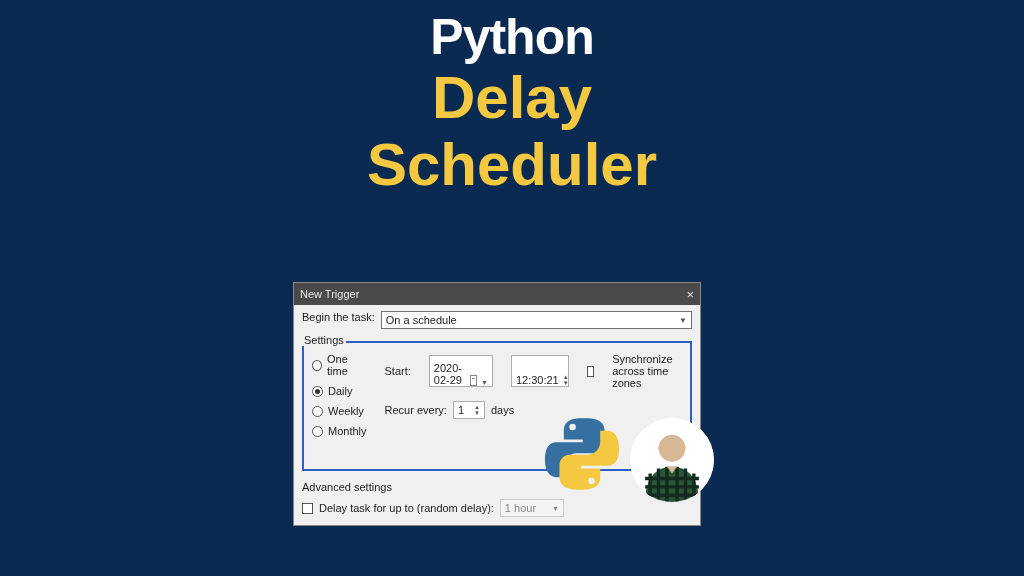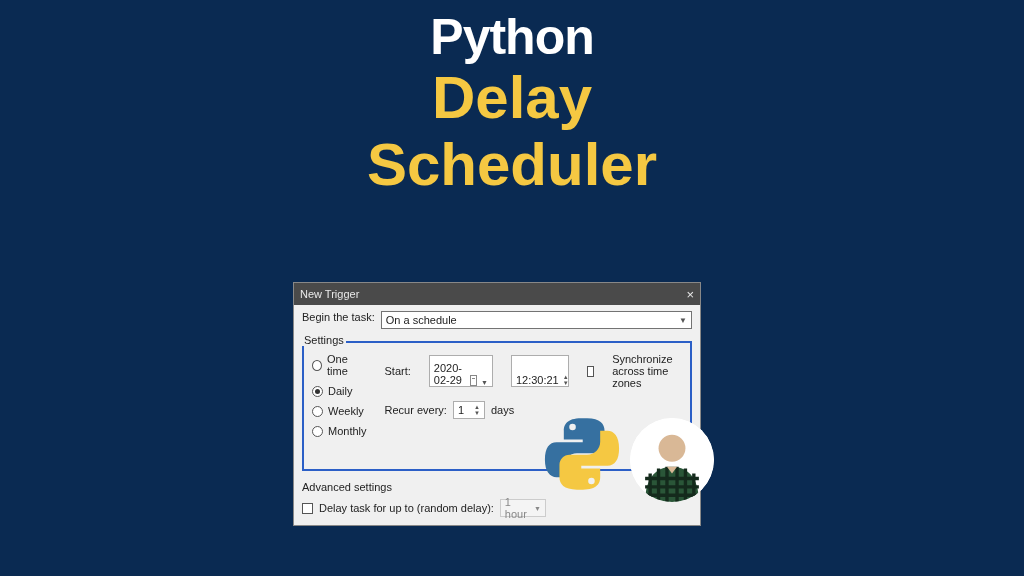--- a/index.html
+++ b/index.html
@@ -130,21 +130,21 @@
       padding: 0 2px 0 4px; font-size: 11px;
     }
     .advanced {
       margin-top: 8px;
       padding: 2px 0;
     }
     .adv-label { margin-bottom: 6px; }
     .delay-row { display: flex; align-items: center; gap: 6px; }
     .delay-dd {
       background: #f4f4f4; border: 1px solid #ccc;
-      height: 18px; width: 46px;
+      height: 18px; width: 64px;
       display: flex; align-items: center; justify-content: space-between;
       padding: 0 4px; font-size: 11px; color: #888;
     }
     .python-logo {
       position: absolute;
       left: 542px; top: 414px;
       width: 80px; height: 80px;
     }
     .avatar {
       position: absolute;

